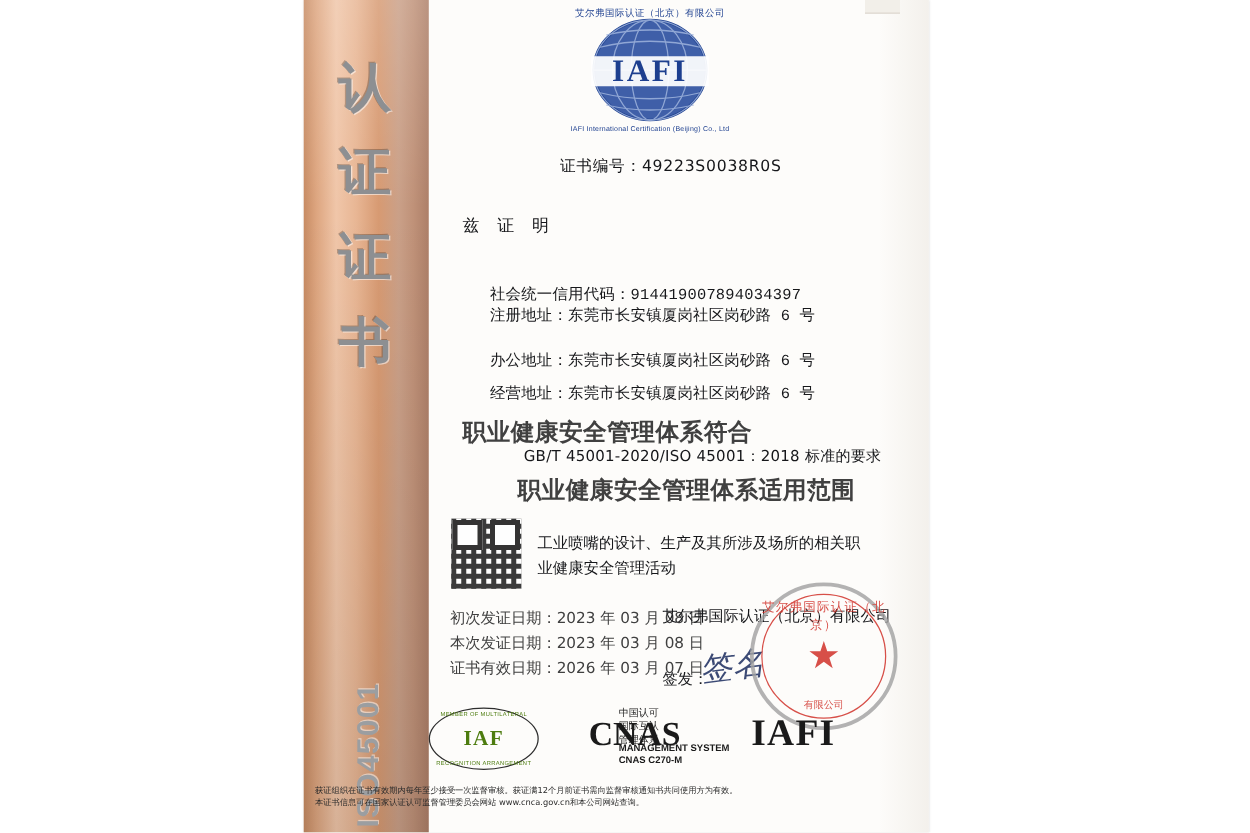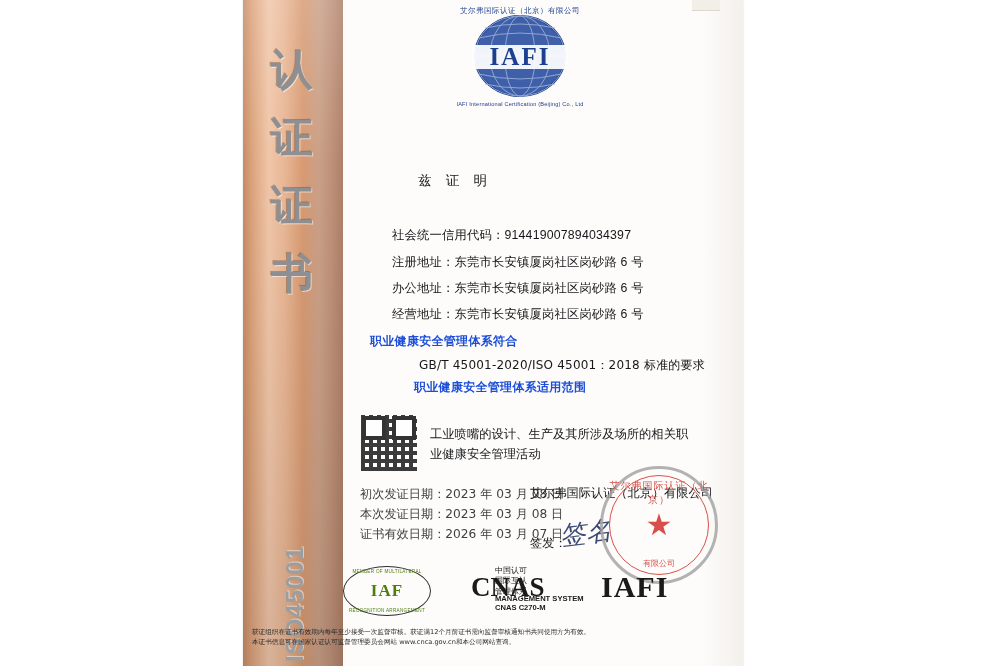--- a/index.html
+++ b/index.html
@@ -136,52 +136,51 @@
     font-family: "DejaVu Sans", sans-serif;
   }
   .hereby {
     position: absolute;
     left: 370px;
     top: 172px;
     font-size: 13.5px;
     color: #16171a;
     letter-spacing: 5px;
     font-family: "DejaVu Sans", sans-serif;
-    margin-left: 48px;
   }
   .company {
     position: absolute;
     left: 449px;
     top: 199px;
     font-size: 14px;
     font-weight: bold;
     color: #121316;
     letter-spacing: 0.4px;
     font-family: "DejaVu Sans", sans-serif;
   }
   .field {
     position: absolute;
     left: 392px;
     font-size: 12.3px;
     color: #16171a;
     letter-spacing: 0.2px;
-    font-family: Liberation Sans, sans-serif;
+    font-family: Liberation Mono, monospace;
     white-space: nowrap;
   }
   .f-credit { top: 227px; }
-  .f-reg    { top: 254px; }
+  .f-reg    { top: 244px; }
   .f-office { top: 280px; }
   .f-biz    { top: 306px; }
 
   .sect-line {
     position: absolute;
     left: 370px;
-    font-size: 12px;
-    font-weight: bold;
-    color: #1d4ed8;
+    font-size: 19px;
+    font-weight: bold;
+    color: #404040;
     letter-spacing: 0.3px;
     font-family: Liberation Serif, serif;
     white-space: nowrap;
   }
   .s-conform { top: 333px; }
   .s-scope   { top: 379px; margin-left: 44px; }
   .standard {
     position: absolute;
     left: 419px;
     top: 357px;
@@ -424,20 +423,23 @@
           <path d="M18 14 Q53 6 88 14"></path>
           <path d="M18 70 Q53 78 88 70"></path>
         </g>
         <rect x="6" y="31" width="94" height="24" fill="#ffffff" opacity="0.93"></rect>
         <text x="53" y="51" text-anchor="middle" font-family="Liberation Serif, serif" font-size="25" font-weight="bold" fill="#1d3f8f" letter-spacing="2">IAFI</text>
       </svg>
     </div>
     <div class="logo-bottom-text">IAFI International Certification (Beijing) Co., Ltd</div>
   </div>
 
+  <div class="cert-no">
+    <span>证书编号：</span><span>49223S0038R0S</span>
+  </div>
 
   <div class="hereby">兹 证 明</div>
 
   <div class="field f-credit">
     <span>社会统一信用代码：</span><span>914419007894034397</span>
   </div>
   <div class="field f-reg">
     <span>注册地址：</span><span>东莞市长安镇厦岗社区岗砂路 6 号</span>
   </div>
   <div class="field f-office">

